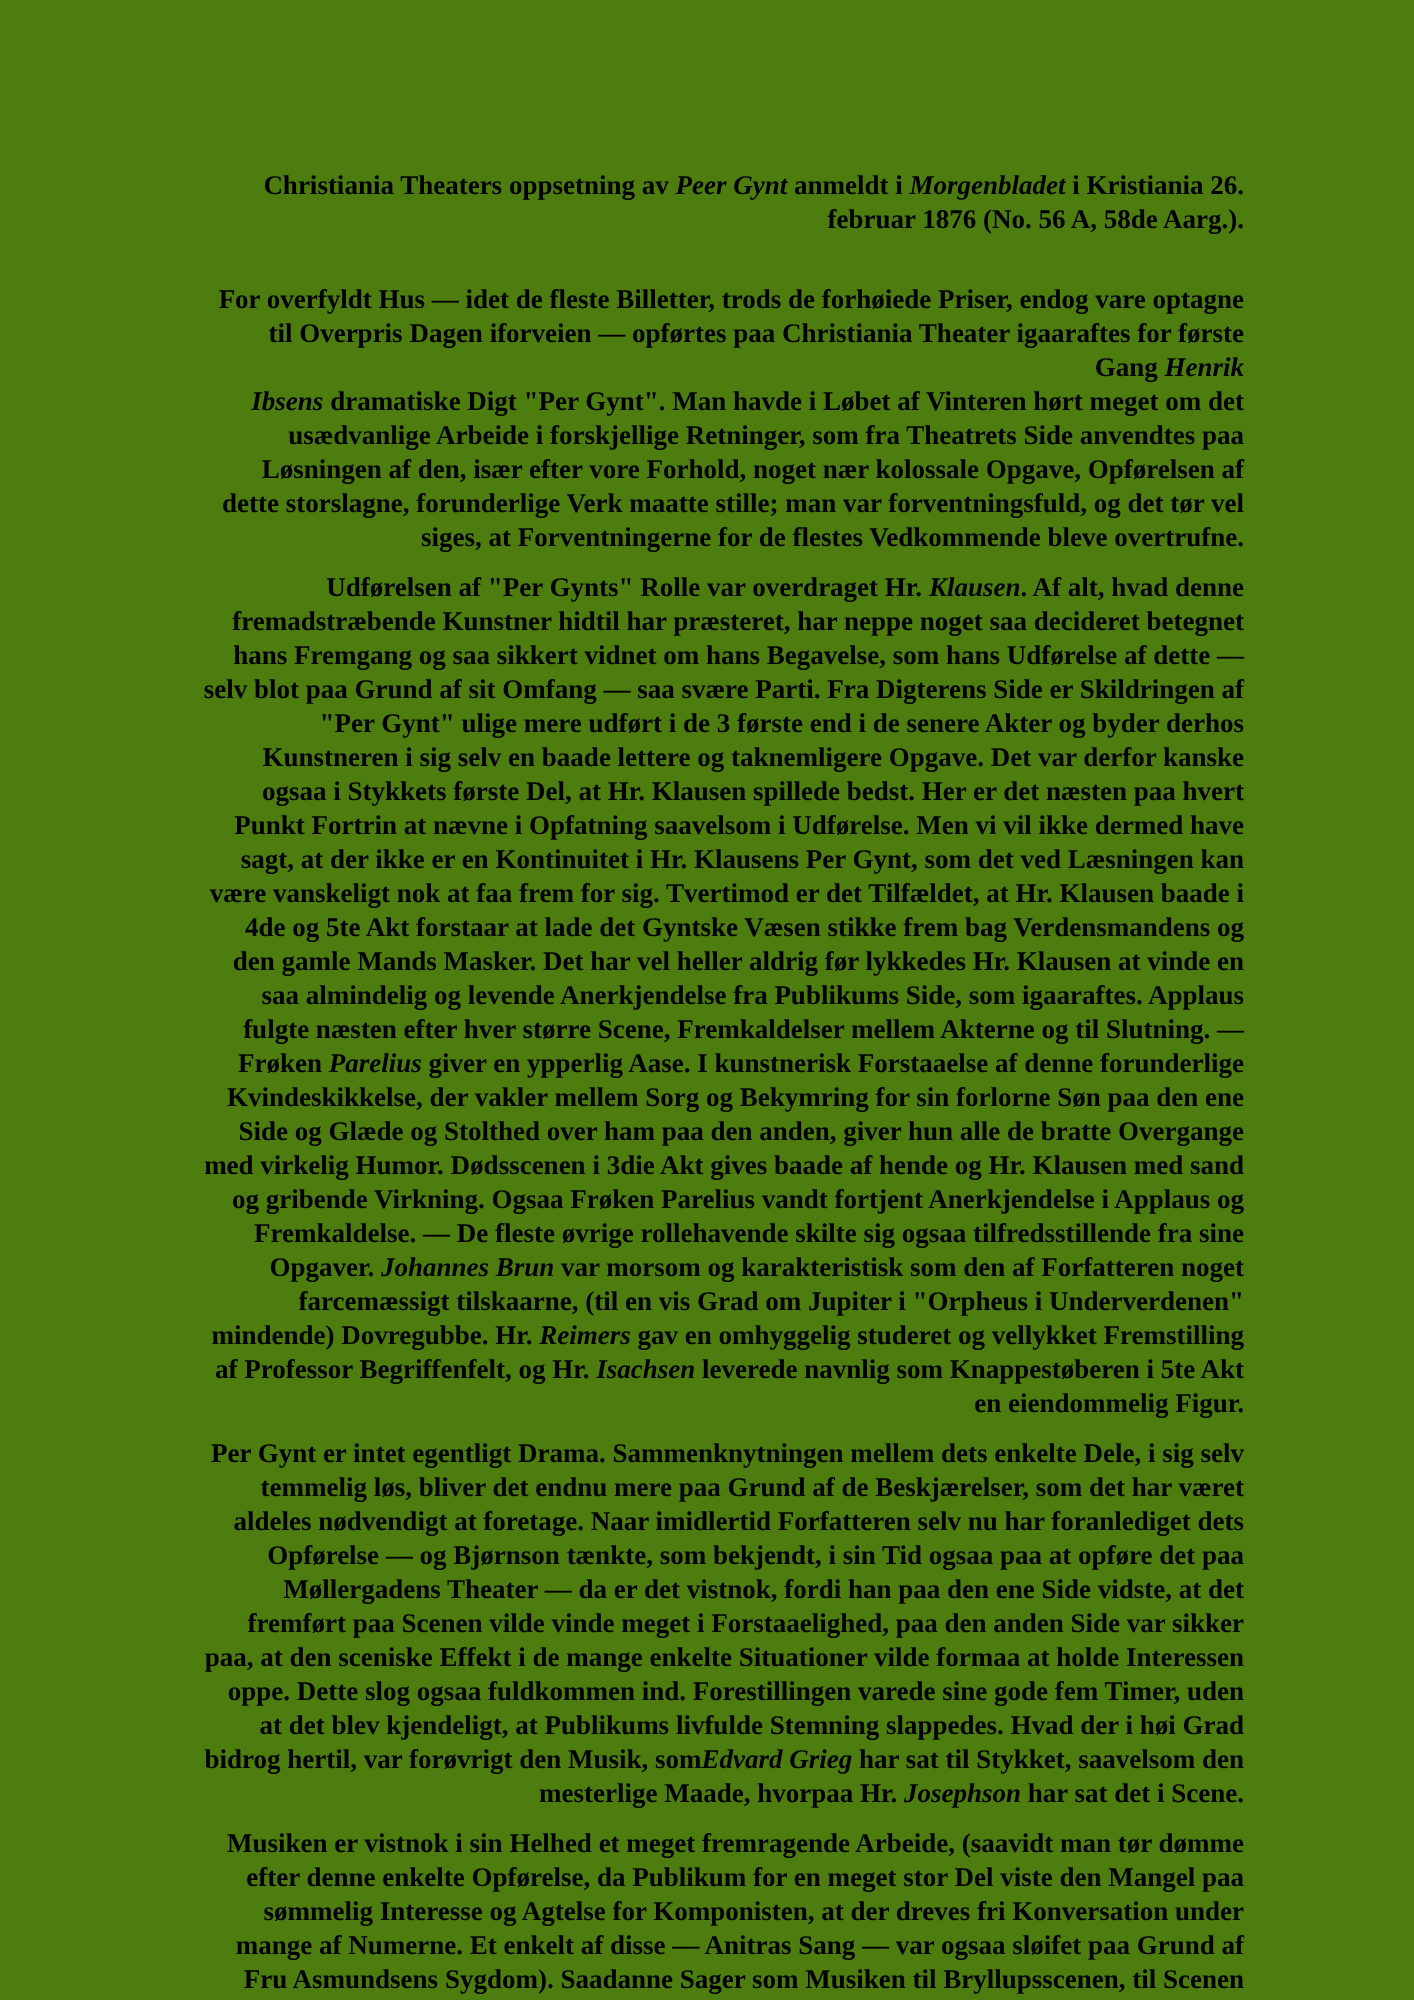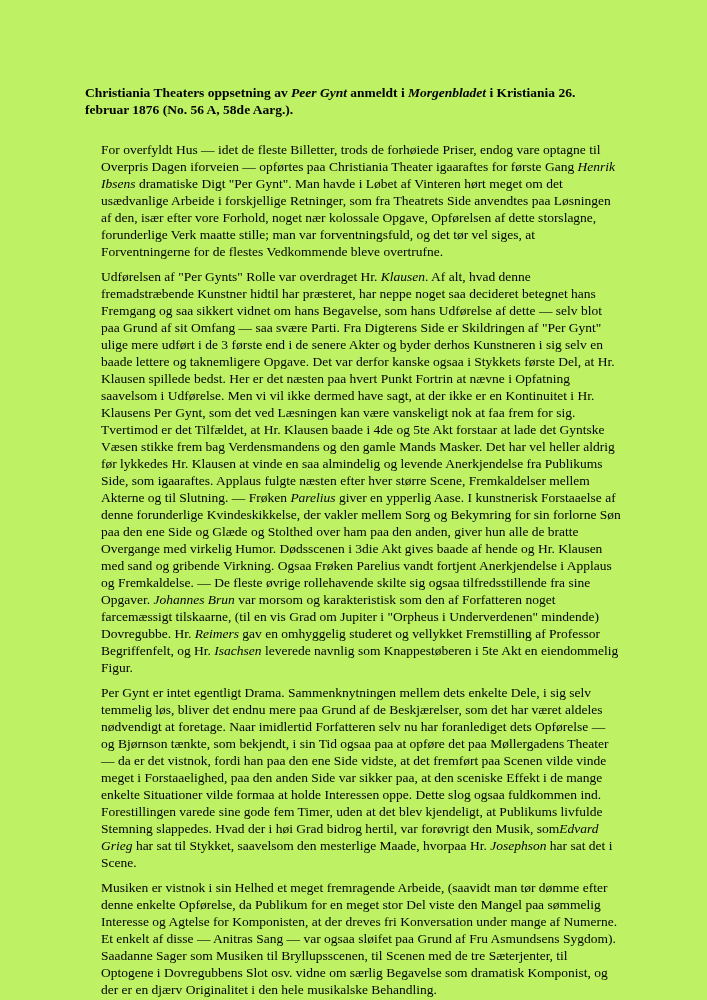--- a/index.html
+++ b/index.html
@@ -5,37 +5,38 @@
   html, body {
     margin: 0;
     padding: 0;
     background: #ffffff;
   }
   .page {
     position: relative;
     box-sizing: border-box;
     width: 707px;
     height: 1000px;
-    background: #bef264;
+    background: #4d7c0f;
     color: #000000;
     padding: 84px 85px 40px 85px;
     font-family: "Liberation Serif", "DejaVu Serif", serif;
     font-size: 13.5px;
     line-height: 17px;
-    text-align: left;
+    text-align: right;
     overflow: hidden;
   }
   .doc-title {
     font-size: 13.5px;
     line-height: 17px;
     font-weight: bold;
     margin: 0 0 23px 0;
   }
   .doc-body p {
     margin: 0 0 8px 16px;
+    font-weight: bold;
   }
   em {
     font-style: italic;
   }
 </style>
 </head>
 <body>
 
 <div class="page">
   <h1 class="doc-title"><span>Christiania Theaters oppsetning av </span><em>Peer Gynt</em><span> anmeldt i </span><em>Morgenbladet</em><span> i Kristiania 26. februar 1876 (No. 56 A, 58de Aarg.).</span></h1>

